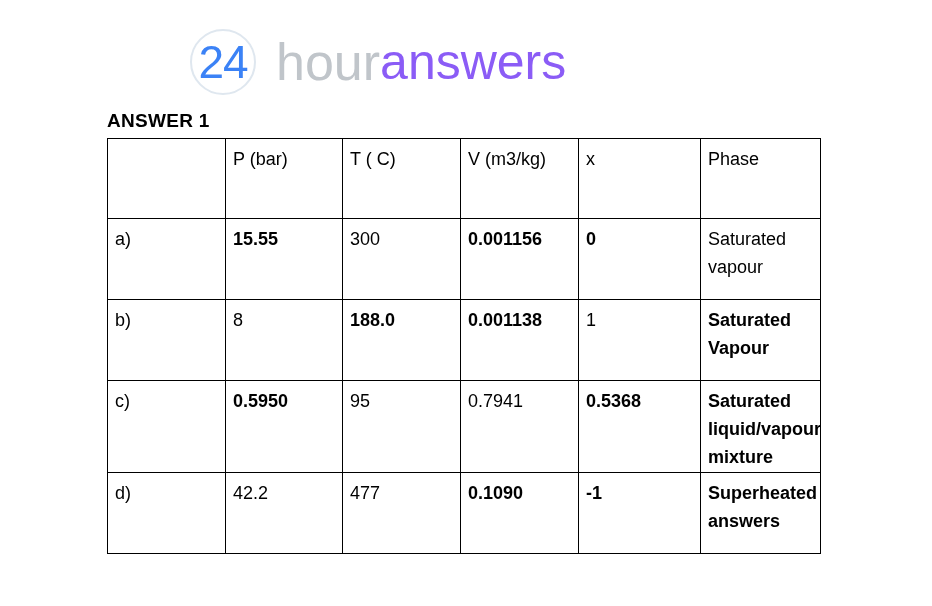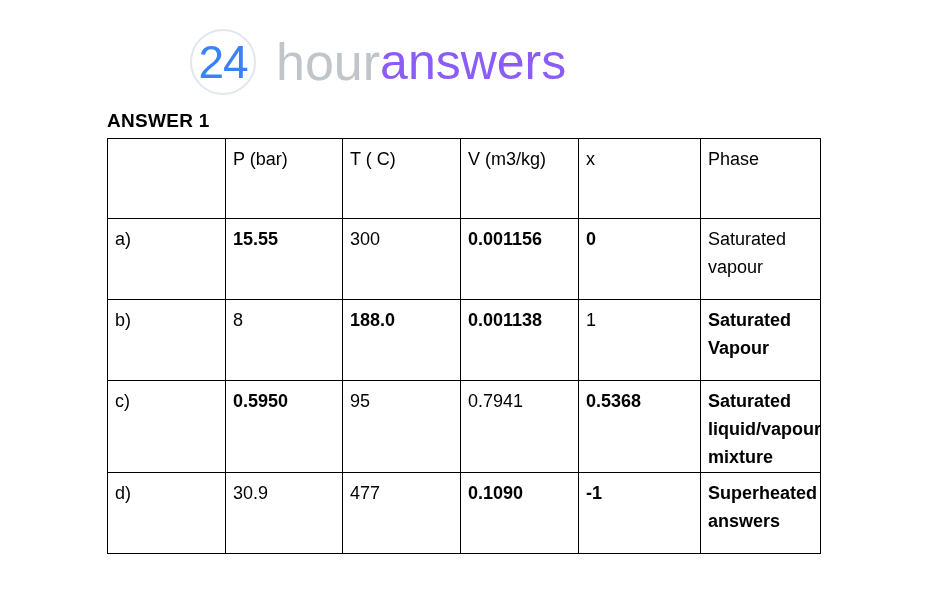--- a/index.html
+++ b/index.html
@@ -155,21 +155,21 @@
         <td>c)</td>
         <td class="bold">0.5950</td>
         <td>95</td>
         <td>0.7941</td>
         <td class="bold">0.5368</td>
         <td class="bold">Saturated liquid/vapour mixture</td>
       </tr>
 
       <tr class="body-row">
         <td>d)</td>
-        <td>30.9</td>
+        <td>42.2</td>
         <td>477</td>
         <td class="bold">0.1090</td>
         <td class="bold">-1</td>
         <td class="bold">Superheated answers</td>
       </tr>
     </tbody>
   </table>
 </div>
 
 </body></html>

